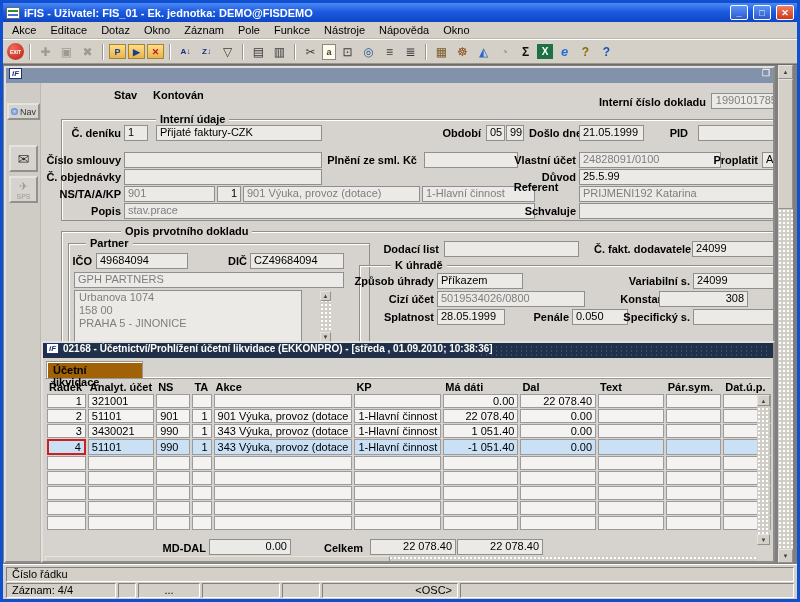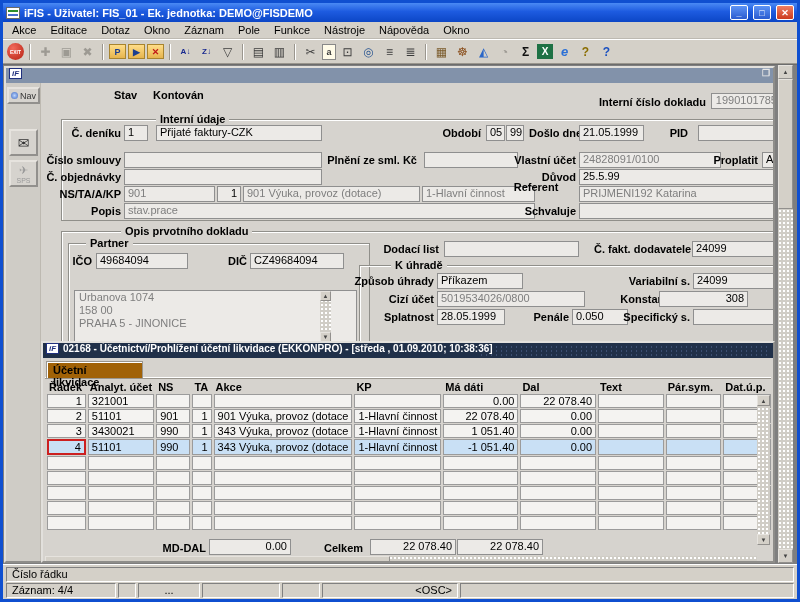--- a/index.html
+++ b/index.html
@@ -53,21 +53,21 @@
   #win1 .wtitle{background:#8292aa;color:#e8eaee;}
   #win2{left:38px;top:276px;width:734px;height:222px;}
   #win2 .wtitle{background:#203049;color:#fff;}
   #win2 .wtitle::after{content:"";position:absolute;right:2px;top:2px;width:40%;height:11px;
      background-image:radial-gradient(#3c4f73 30%,transparent 31%);background-size:5px 4px;}
   .restore{margin-left:auto;font-size:9px;color:#e6e6e6;flex:0 0 auto;}
   .wbody{position:absolute;left:0;top:15px;right:0;bottom:0;background:#d6d3ce;overflow:hidden;}
   
   #sidebar{position:absolute;left:0;top:0;width:35px;bottom:0;background:#cfccc6;border-right:1px solid #bdb9b1;}
   .sbtn{position:absolute;border:2px outset #e6e3de;background:#d6d3ce;display:flex;align-items:center;justify-content:center;
-        flex-direction:column;font-size:9px;color:#333;}
+        flex-direction:column;font-size:9px;color:#333;margin-top:16px;}
   
   .lbl{position:absolute;font-weight:bold;color:#000;white-space:nowrap;font-size:11px;}
   .r{text-align:right;}
   .fld{position:absolute;height:16px;background:#eceae7;border:1px solid #8f8f8f;padding:0 3px;
        font-size:11px;line-height:13px;color:#000;overflow:hidden;white-space:nowrap;}
   .dim{color:#7e7e7e;}
   .num{text-align:right;}
   .fs{position:absolute;border:1px solid #908f8a;box-shadow:1px 1px 0 #ffffff inset;}
   .fs-legend{position:absolute;font-weight:bold;background:#d6d3ce;padding:0 4px;white-space:nowrap;}
   .addr{position:absolute;background:#eceae7;border:1px solid #8f8f8f;overflow:hidden;}
@@ -230,21 +230,22 @@
 
         <div class="fs" style="left:55px;top:148px;width:722px;height:113px;"></div>
         <span class="fs-legend" style="left:115px;top:142px;">Opis prvotního dokladu</span>
 
         <div class="fs" style="left:62px;top:160px;width:302px;height:101px;"></div>
         <span class="fs-legend" style="left:80px;top:154px;">Partner</span>
         <span class="lbl r" style="left:58px;top:172px;width:28px;">IČO</span>
         <div class="fld" style="left:90px;top:170px;width:92px;">49684094</div>
         <span class="lbl r" style="left:205px;top:172px;width:36px;">DIČ</span>
         <div class="fld" style="left:244px;top:170px;width:94px;">CZ49684094</div>
-        <div class="addr dim" style="left:68px;top:207px;width:283px;height:53px;">
+        <div class="fld dim" style="left:68px;top:189px;width:270px;">GPH PARTNERS</div>
+        <div class="addr dim" style="left:68px;top:207px;width:228px;height:53px;">
           <div class="line">Urbanova 1074</div>
           <div class="line">158 00</div>
           <div class="line">PRAHA 5 - JINONICE</div>
         </div>
         <div style="position:absolute;left:314px;top:208px;width:11px;height:51px;" class="sb-track">
           <div class="sb-btn" style="position:absolute;left:0;top:0;width:11px;height:10px;">▲</div>
           <div class="sb-btn" style="position:absolute;left:0;bottom:0;width:11px;height:10px;">▼</div>
         </div>
 
         <span class="lbl r" style="left:355px;top:160px;width:78px;">Dodací list</span>

